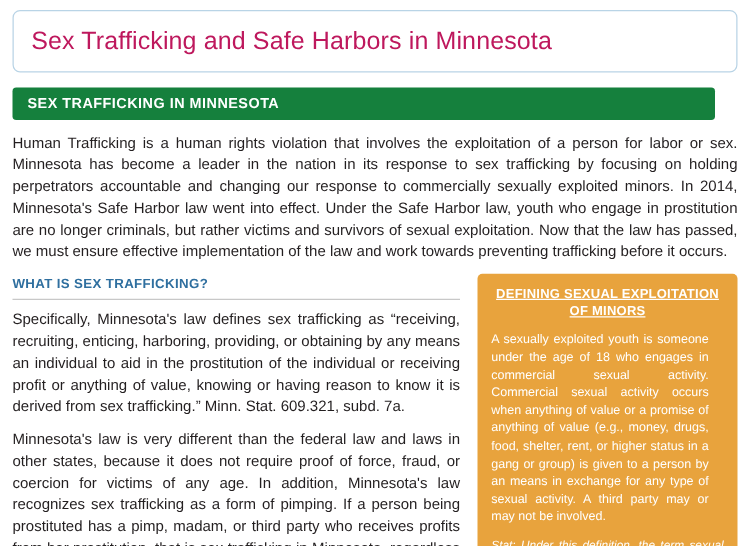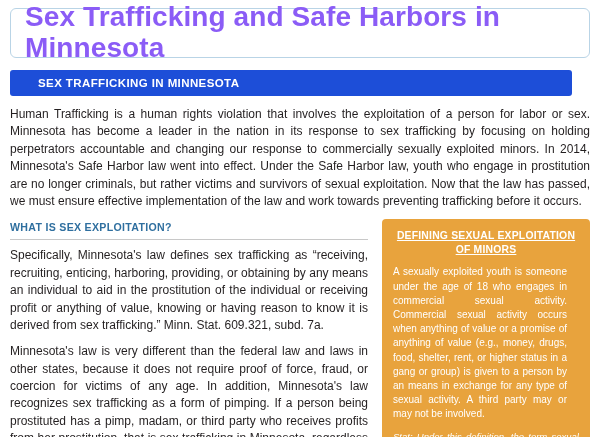--- a/index.html
+++ b/index.html
@@ -27,35 +27,35 @@
     border: 1px solid #b9d4e6;
     border-radius: 6px;
     background: #ffffff;
     height: 50px;
     display: flex;
     align-items: center;
     padding: 0 14px;
     box-sizing: border-box;
   }
   .doc-title {
-    font-size: 28px;
-    color: #8b5cf6;
-    font-weight: bold;
+    font-size: 20px;
+    color: #be185d;
+    font-weight: normal;
     letter-spacing: .1px;
     line-height: 1.1;
   }
   
   .section-band {
     margin: 12px 28px 0 10px;
-    background: #1d4ed8;
+    background: #15803d;
     border-radius: 3px;
     height: 26px;
     display: flex;
     align-items: center;
-    padding: 0 28px;
+    padding: 0 12px;
     box-sizing: border-box;
   }
   .section-band-text {
     color: #ffffff;
     font-size: 11.5px;
     font-weight: bold;
     letter-spacing: .4px;
   }
   .body-area {
     margin: 0 10px;
@@ -140,21 +140,21 @@
     <div class="section-band-text">SEX TRAFFICKING IN MINNESOTA</div>
   </div>
 
   <div class="body-area">
 
     <p class="body-text">Human Trafficking is a human rights violation that involves the exploitation of a person for labor or sex. Minnesota has become a leader in the nation in its response to sex trafficking by focusing on holding perpetrators accountable and changing our response to commercially sexually exploited minors. In 2014, Minnesota's Safe Harbor law went into effect. Under the Safe Harbor law, youth who engage in prostitution are no longer criminals, but rather victims and survivors of sexual exploitation. Now that the law has passed, we must ensure effective implementation of the law and work towards preventing trafficking before it occurs.</p>
 
     <div class="two-col">
 
       <div class="col-left">
-        <div class="sub-head">WHAT IS SEX EXPLOITATION?</div>
+        <div class="sub-head">WHAT IS SEX TRAFFICKING?</div>
         <hr class="rule">
         <p class="body-text">Specifically, Minnesota's law defines sex trafficking as “receiving, recruiting, enticing, harboring, providing, or obtaining by any means an individual to aid in the prostitution of the individual or receiving profit or anything of value, knowing or having reason to know it is derived from sex trafficking.” Minn. Stat. 609.321, subd. 7a.</p>
         <p class="body-text">Minnesota's law is very different than the federal law and laws in other states, because it does not require proof of force, fraud, or coercion for victims of any age. In addition, Minnesota's law recognizes sex trafficking as a form of pimping. If a person being prostituted has a pimp, madam, or third party who receives profits from her prostitution, that is sex trafficking in Minnesota, regardless of whether she is 12 or 21.</p>
       </div>
 
       <div class="col-right">
         <div class="sidebar-box">
           <div class="sidebar-title">DEFINING SEXUAL EXPLOITATION OF MINORS</div>
           <p class="sidebar-body">A sexually exploited youth is someone under the age of 18 who engages in commercial sexual activity. Commercial sexual activity occurs when anything of value or a promise of anything of value (e.g., money, drugs, food, shelter, rent, or higher status in a gang or group) is given to a person by an means in exchange for any type of sexual activity. A third party may or may not be involved.</p>
           <p class="sidebar-note"><span class="note-label">Stat:</span><span> Under this definition, the term sexual activity is broader than intercourse. Sexual activity may include, but is not limited to, exotic dancing, being filmed doing sexual acts, and engaging in prostitution.</span></p>

